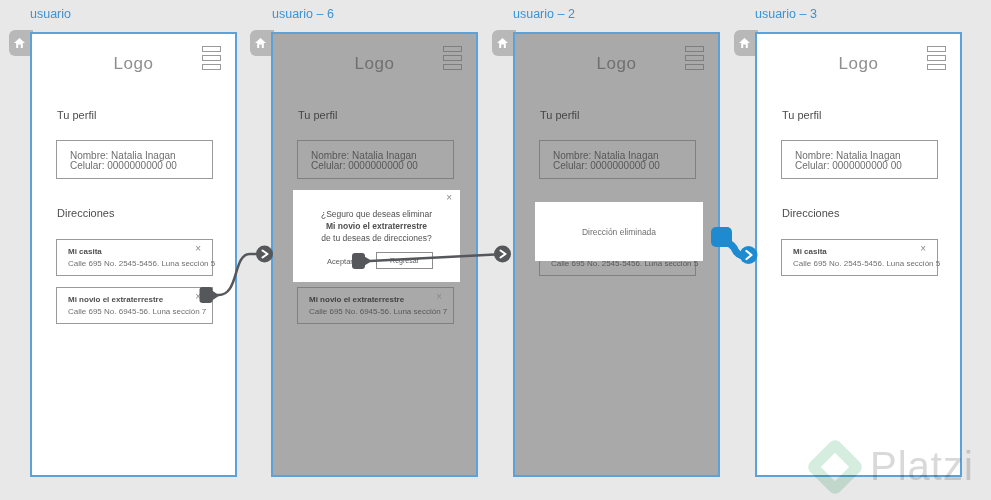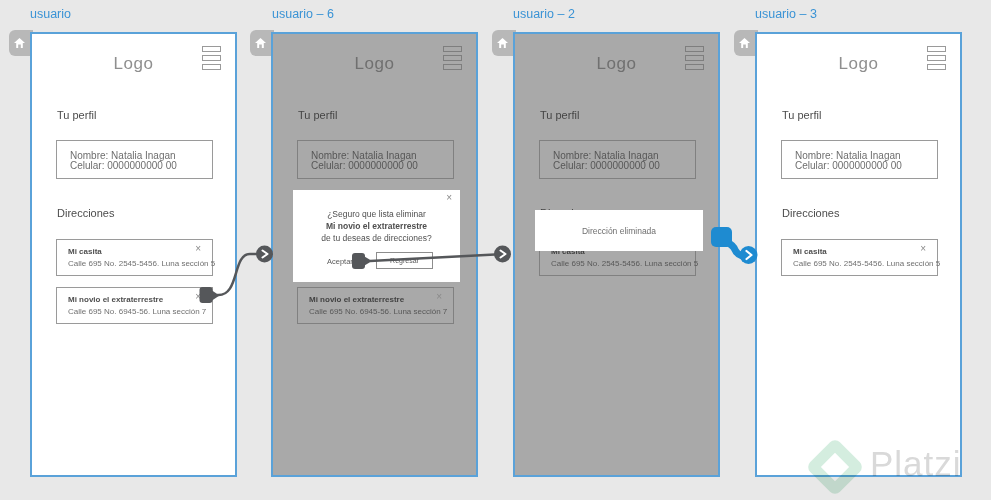--- a/index.html
+++ b/index.html
@@ -67,33 +67,33 @@
   .dialog-text { margin-top:18px; text-align:center; font-size:8.5px;
     line-height:12px; color:#4f4f4f; }
   .dialog-text .b { font-weight:bold; }
   .btn-accept { position:absolute; left:34px; top:67px; font-size:7.5px; color:#5a5a5a;
     background:none; border:none; font-family:inherit; cursor:pointer; }
   .btn-back { position:absolute; left:83px; top:62px; width:57px; height:17px;
     border:1px solid #8d8d8d; background:transparent; font-size:7px; color:#5a5a5a;
     font-family:inherit; cursor:pointer; }
   
   .wf-toast {
-    position:absolute; left:20px; top:176px; width:168px; height:41px;
+    position:absolute; left:20px; top:168px; width:168px; height:59px;
     background:#ffffff; z-index:3; display:flex; align-items:center; justify-content:center;
     font-size:8.5px; color:#6f6f6f;
   }
   
   #connectors { position:absolute; left:0; top:0; z-index:30; pointer-events:none; }
   
   .watermark { position:absolute; left:814px; top:438px; z-index:40;
     mix-blend-mode:multiply; display:flex; align-items:flex-start; }
   .wm-diamond { width:42px; height:42px; margin-top:8px;
     border:11px solid rgba(160,214,184,0.45); border-radius:7px;
     transform:rotate(45deg); }
-  .wm-text { font-size:35px; color:#d9d9d9; margin-left:14px; margin-top:6px;
+  .wm-text { font-size:40px; color:#d9d9d9; margin-left:14px; margin-top:6px;
     letter-spacing:1px; }
 </style>
 </head>
 <body>
 
 <div class="screen-title t1">usuario</div>
 <div class="screen-title t2">usuario – 6</div>
 <div class="screen-title t3">usuario – 2</div>
 <div class="screen-title t4">usuario – 3</div>
 
@@ -162,21 +162,21 @@
     <span class="close-x">×</span>
   </div>
   <div class="wf-box addr-card card-b">
     <div class="addr-title">Mi novio el extraterrestre</div>
     <div class="addr-detail">Calle 695 No. 6945-56. Luna sección 7</div>
     <span class="close-x">×</span>
   </div>
   <div class="wf-dialog">
     <span class="close-x">×</span>
     <div class="dialog-text">
-      <div>¿Seguro que lista eliminar</div>
+      <div>¿Seguro que deseas eliminar</div>
       <div class="b">Mi novio el extraterrestre</div>
       <div>de tu deseas de direcciones?</div>
     </div>
     <button class="btn-accept">Aceptar</button>
     <button class="btn-back">Regresar</button>
   </div>
 </div>
 
 <div class="screen s3 dimmed">
   <div class="menu-icon">

